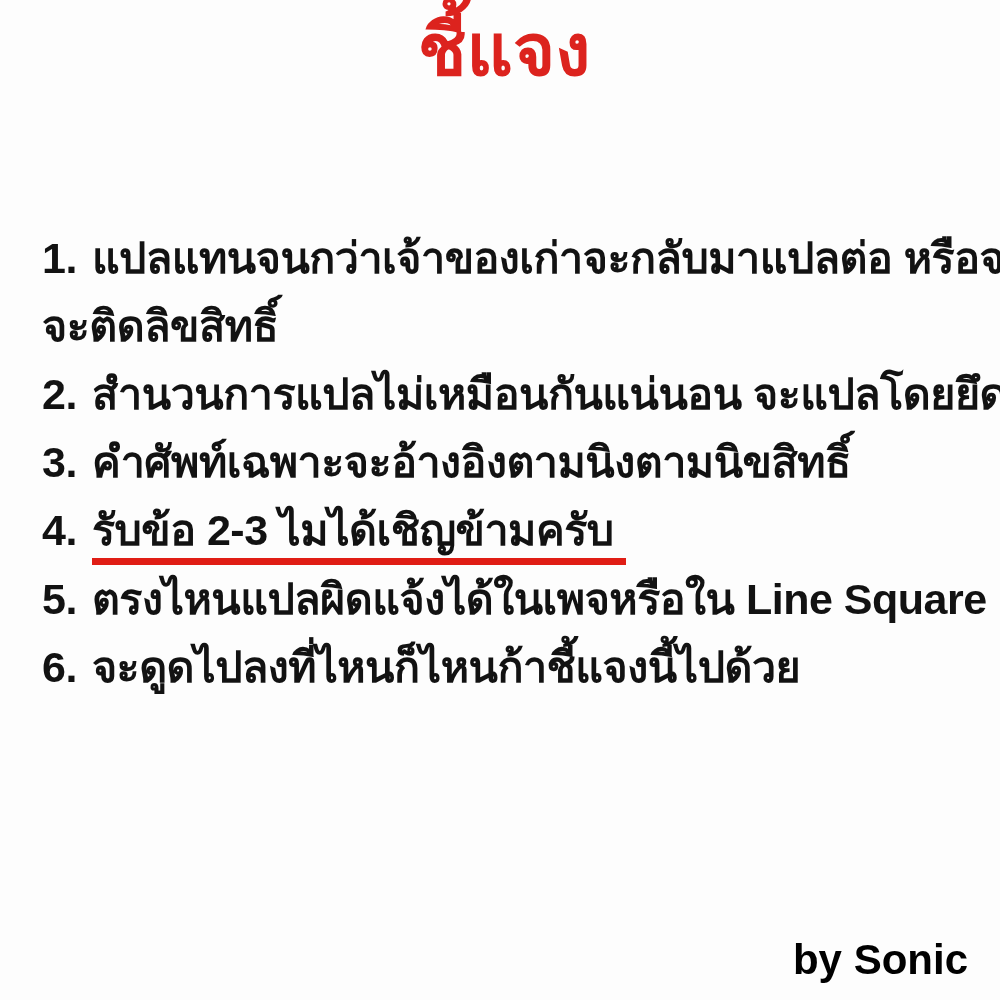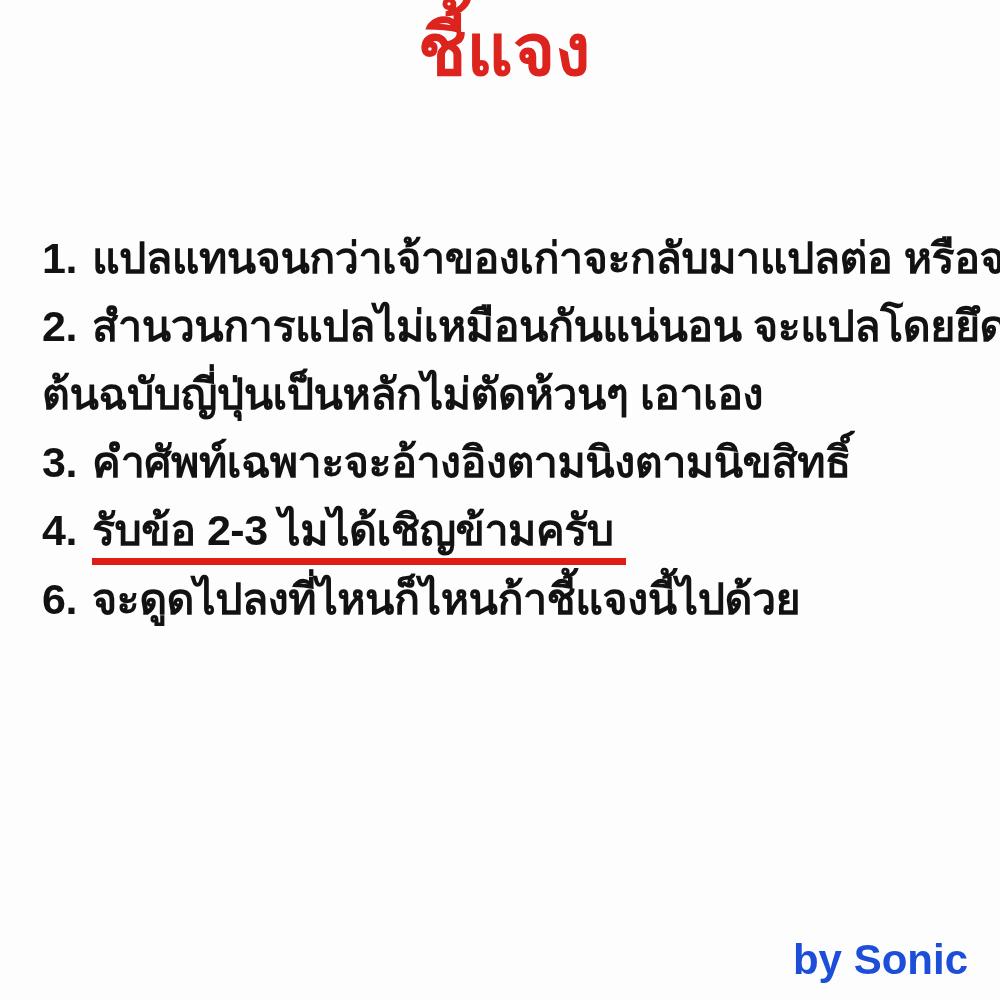--- a/index.html
+++ b/index.html
@@ -65,38 +65,41 @@
 
 <div class="page" style="background: rgb(253, 253, 253);">
 
   <div class="title" style="color: rgb(220, 35, 30);">ชี้แจง</div>
 
   <div class="list" style="color: rgb(18, 18, 18);">
 
     <div class="line">
       <span class="num">1.</span><span>แปลแทนจนกว่าเจ้าของเก่าจะกลับมาแปลต่อ หรือจนกว่า</span>
     </div>
+    <div class="line">
+      <span>จะติดลิขสิทธิ์</span>
+    </div>
 
     <div class="line">
       <span class="num">2.</span><span>สำนวนการแปลไม่เหมือนกันแน่นอน จะแปลโดยยึดตาม</span>
-    </div>
-    <div class="line">
-      <span>ต้นฉบับญี่ปุ่นเป็นหลักไม่ตัดห้วนๆ เอาเอง</span>
     </div>
 
     <div class="line">
       <span class="num">3.</span><span>คำศัพท์เฉพาะจะอ้างอิงตามนิงตามนิขสิทธิ์</span>
     </div>
 
     <div class="line">
       <span class="num">4.</span><span class="underlined" style="border-bottom-color: rgb(224, 29, 21);">รับข้อ 2-3 ไมได้เชิญข้ามครับ</span>
     </div>
 
+    <div class="line">
+      <span class="num">5.</span><span>ตรงไหนแปลผิดแจ้งได้ในเพจหรือใน Line Square</span>
+    </div>
 
     <div class="line">
       <span class="num">6.</span><span>จะดูดไปลงที่ไหนก็ไหนก้าชี้แจงนี้ไปด้วย</span>
     </div>
 
   </div>
 
-  <div class="byline" style="color: #1d4ed8;">by Sonic</div>
+  <div class="byline" style="color: #000000;">by Sonic</div>
 
 </div>
 
 </body></html>

